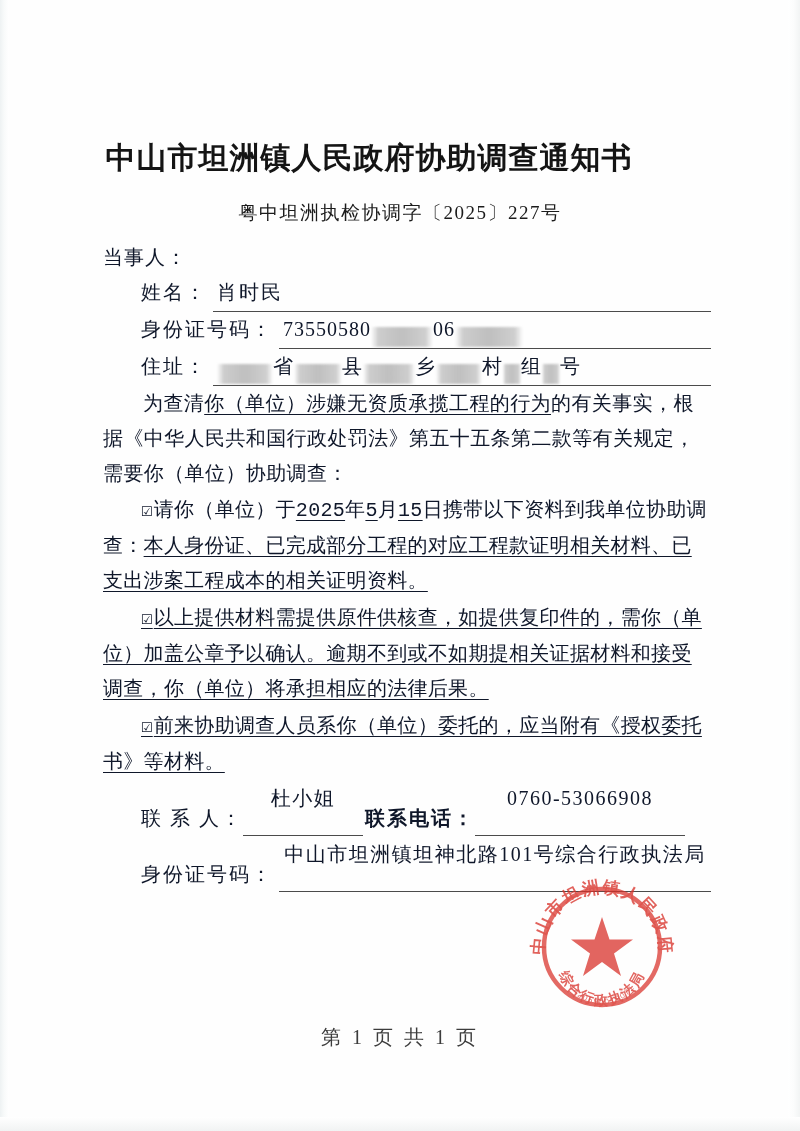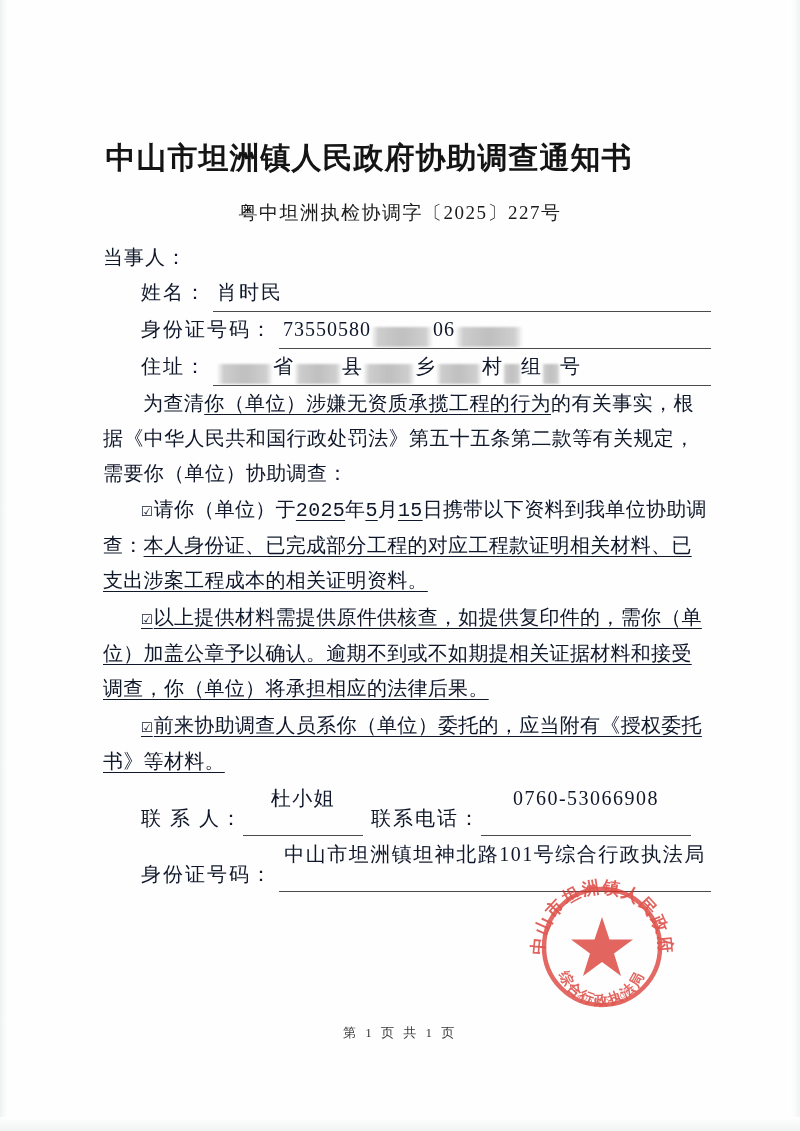--- a/index.html
+++ b/index.html
@@ -173,21 +173,21 @@
     pointer-events: none;
   }
   .seal svg { width: 156px; height: 156px; opacity: 0.82; }
 
   .footer {
     position: absolute;
     left: 0;
     top: 1024px;
     width: 800px;
     text-align: center;
-    font-size: 13px;
+    font-size: 20px;
     letter-spacing: 3px;
     color: #3c3c3c;
   }
 </style>
 </head>
 <body>
 
 <div class="page">
 
   <div class="scan-edge-left"></div>
@@ -248,21 +248,21 @@
       <span class="cbox u">☑</span><span class="u">以上提供材料需提供原件供核查，如提供复印件的，需你（单位）加盖公章予以确认。逾期不到或不如期提相关证据材料和接受调查，你（单位）将承担相应的法律后果。</span>
     </div>
 
     <div class="checkitem">
       <span class="cbox u">☑</span><span class="u">前来协助调查人员系你（单位）委托的，应当附有《授权委托书》等材料。</span>
     </div>
 
     <div class="contact-row">
       <span class="contact-label">联 系 人：</span>
       <span class="rule-fixed" style="width:120px;">杜小姐</span>
-      <span class="contact-label" style="margin-left:8px;">联系电话：</span>
+      <span class="contact-label" style="margin-left:2px;font-weight:bold;">联系电话：</span>
       <span class="rule-fixed" style="width:210px;">0760-53066908</span>
     </div>
 
     <div class="contact-row">
       <span class="contact-label">身份证号码：</span>
       <span class="rule-fixed" style="flex:1; margin-left:6px;">中山市坦洲镇坦神北路101号综合行政执法局</span>
     </div>
 
   </div>
 

